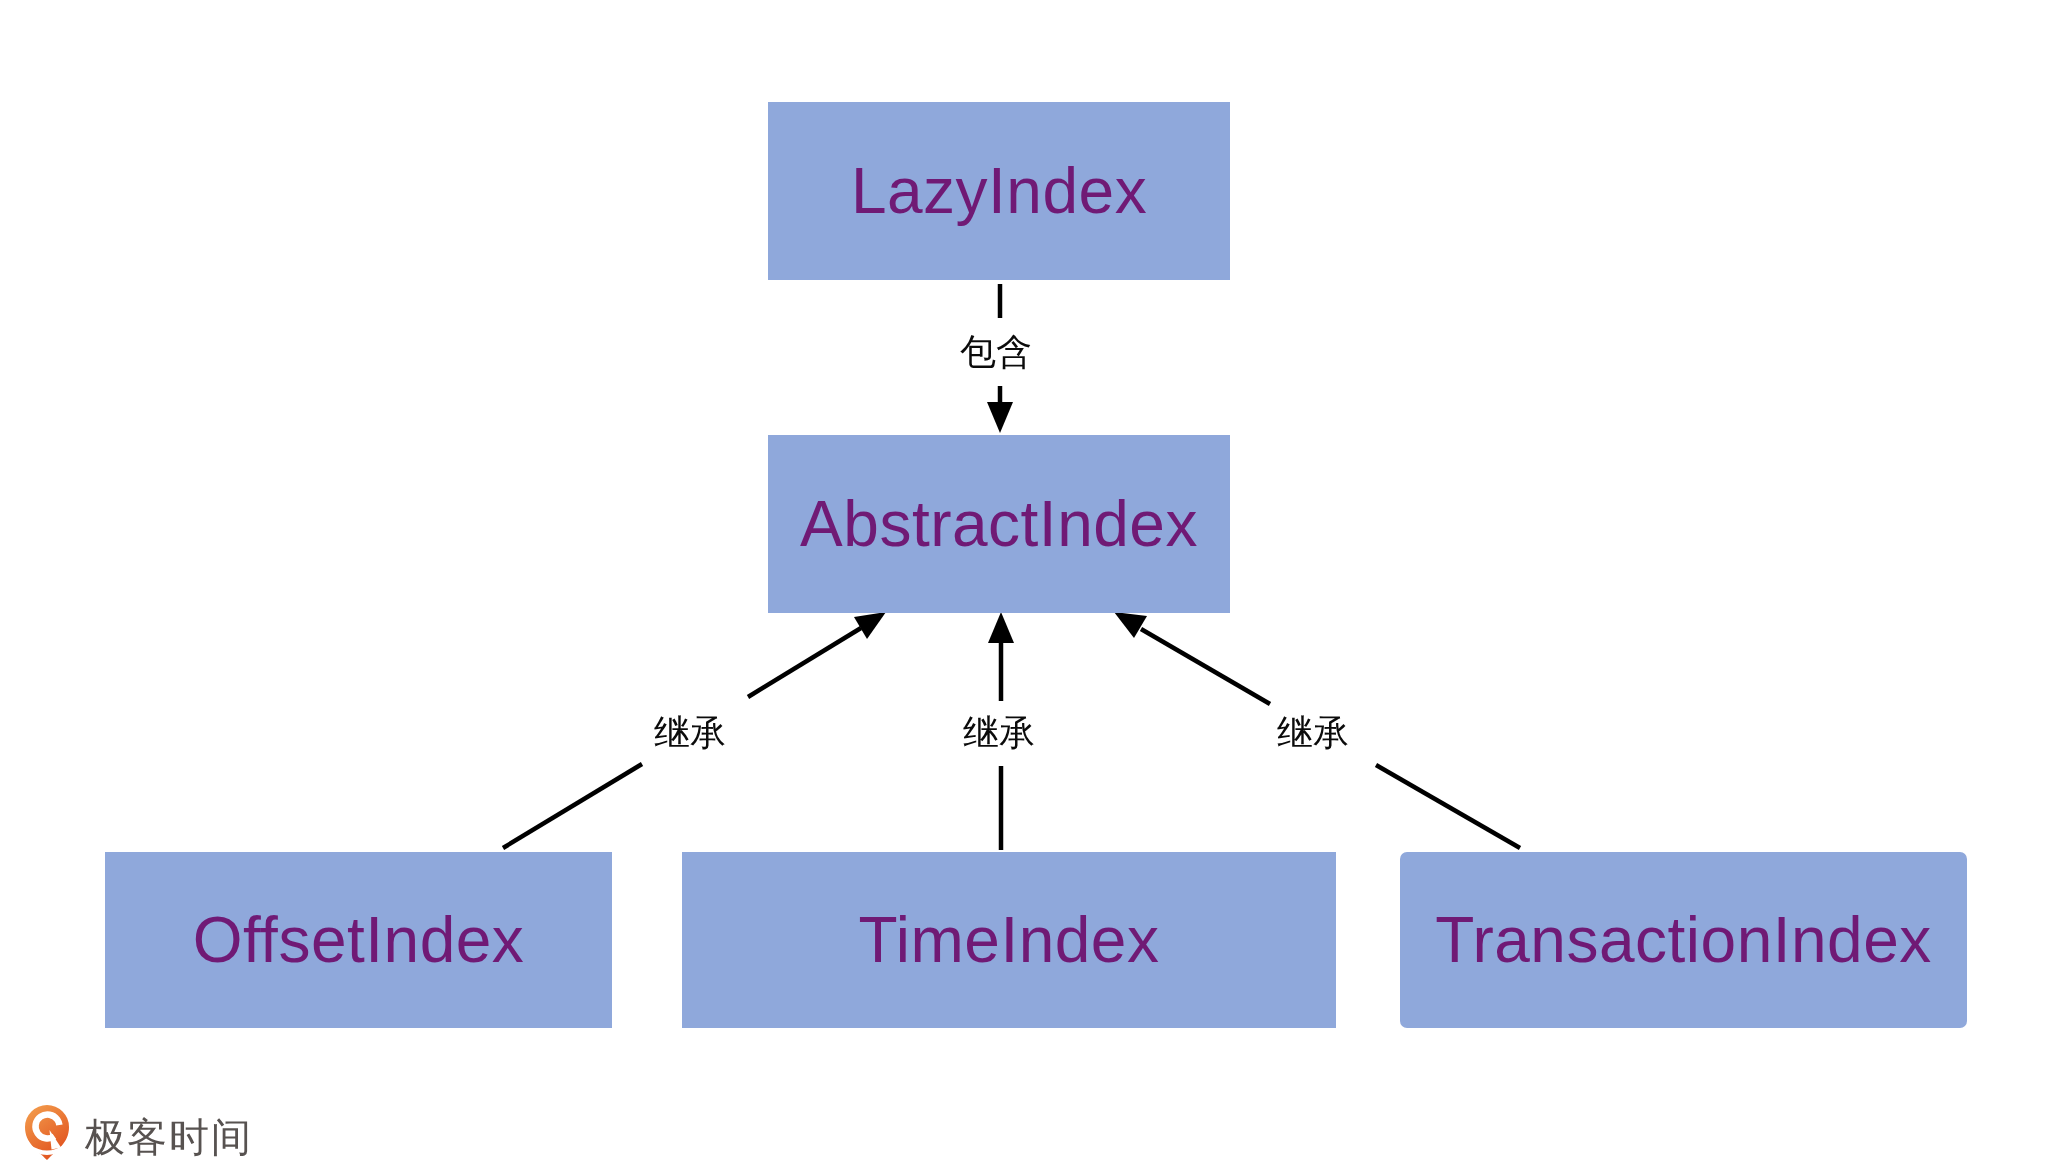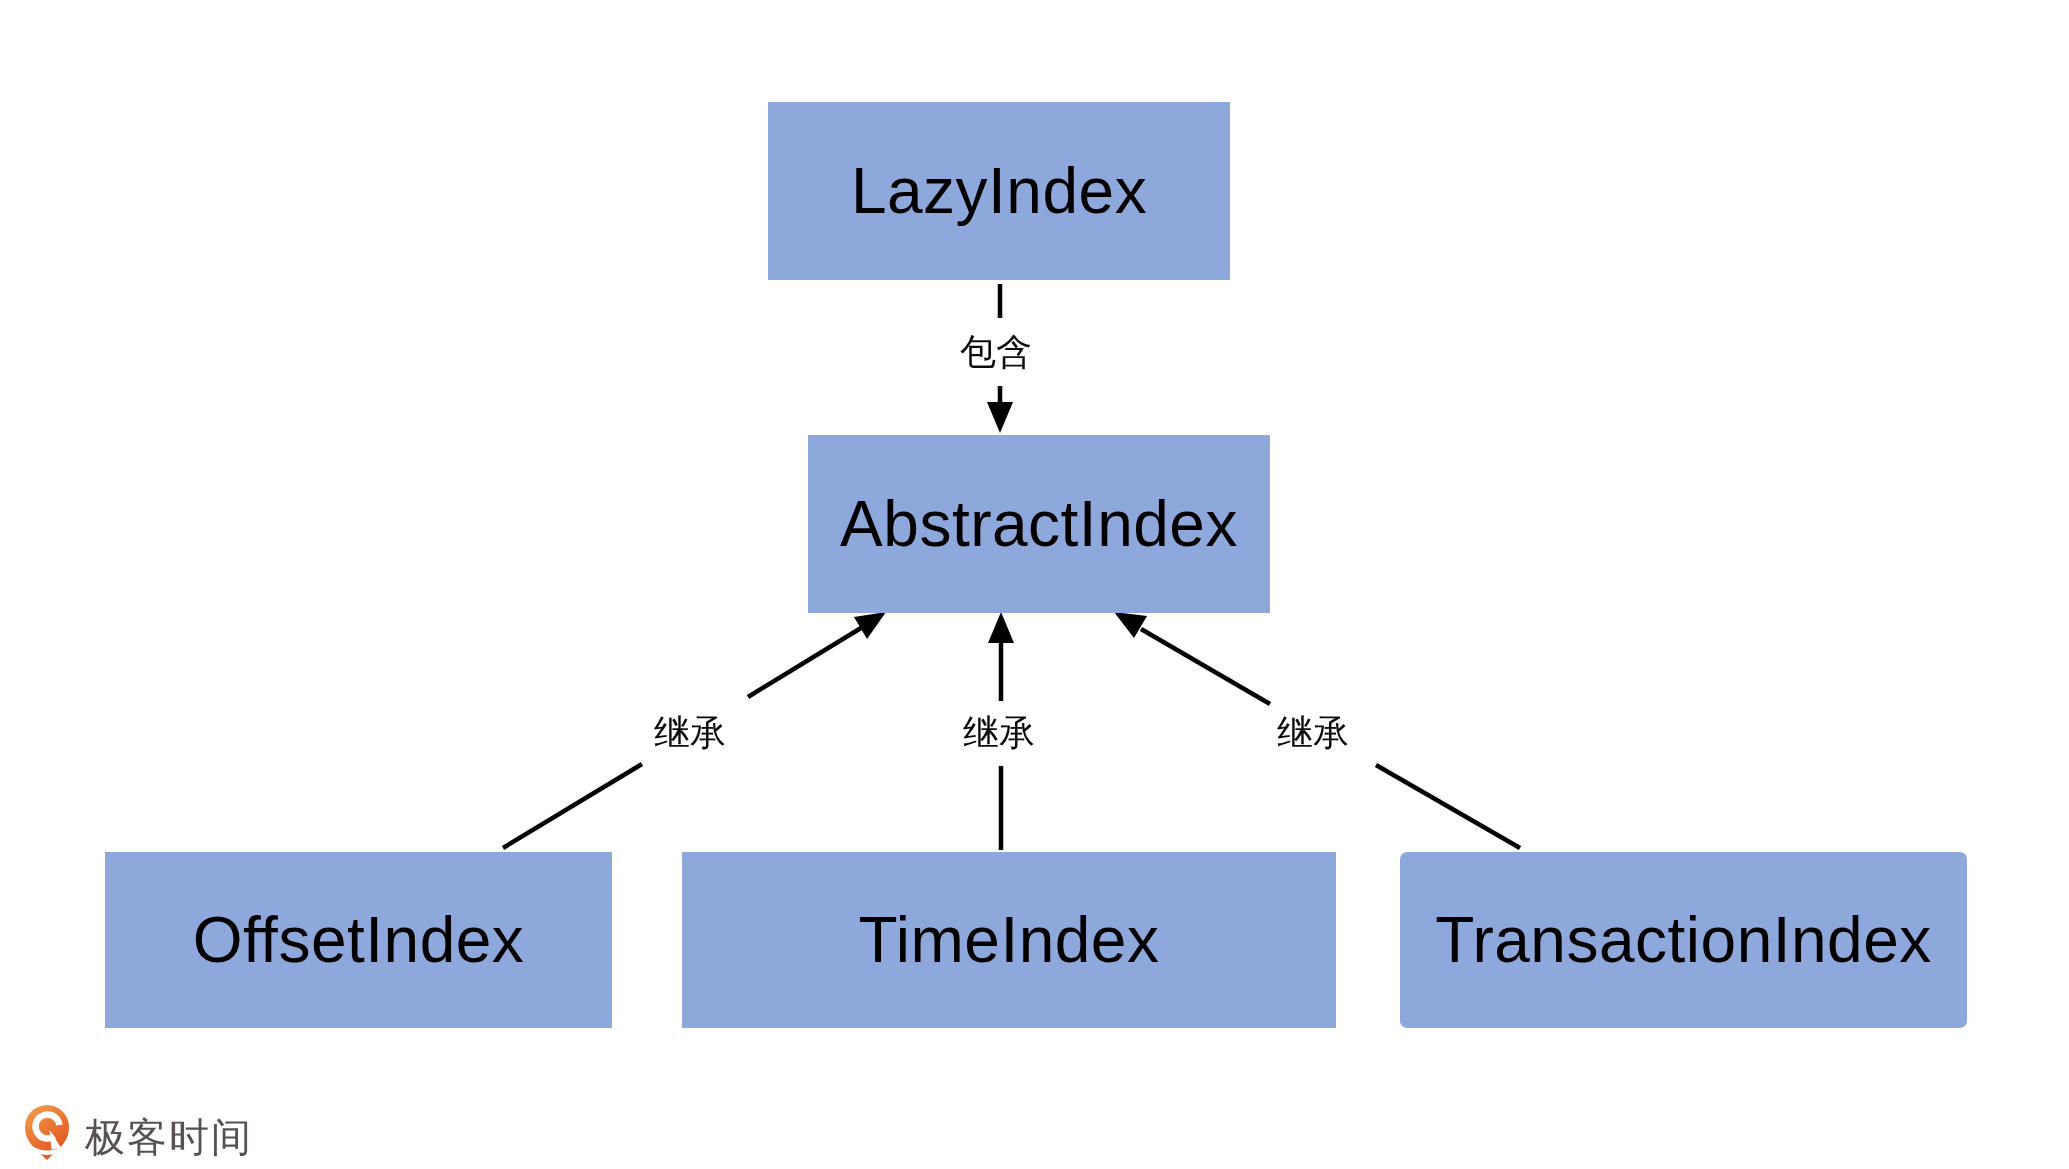--- a/index.html
+++ b/index.html
@@ -22,27 +22,27 @@
     height: 1169px;
     pointer-events: none;
   }
   .node {
     position: absolute;
     background: #8FA8DB;
     display: flex;
     align-items: center;
     justify-content: center;
     font-size: 64px;
-    color: #000000;
+    color: #701a75;
     letter-spacing: 0.5px;
     white-space: nowrap;
     text-align: right;
   }
   .node-lazy        { left: 768px;  top: 102px; width: 462px; height: 178px; }
-  .node-abstract    { left: 768px;  top: 435px; width: 462px; height: 178px; margin-left: 40px; }
+  .node-abstract    { left: 768px;  top: 435px; width: 462px; height: 178px; }
   .node-offset      { left: 105px;  top: 852px; width: 507px; height: 176px; }
   .node-time        { left: 682px;  top: 852px; width: 654px; height: 176px; }
   .node-transaction { left: 1400px; top: 852px; width: 567px; height: 176px; border-radius: 7px; }
 
   .edge-label {
     position: absolute;
     transform: translate(-50%, -50%);
     font-size: 36px;
     font-weight: 500;
     color: #0b0b0b;

